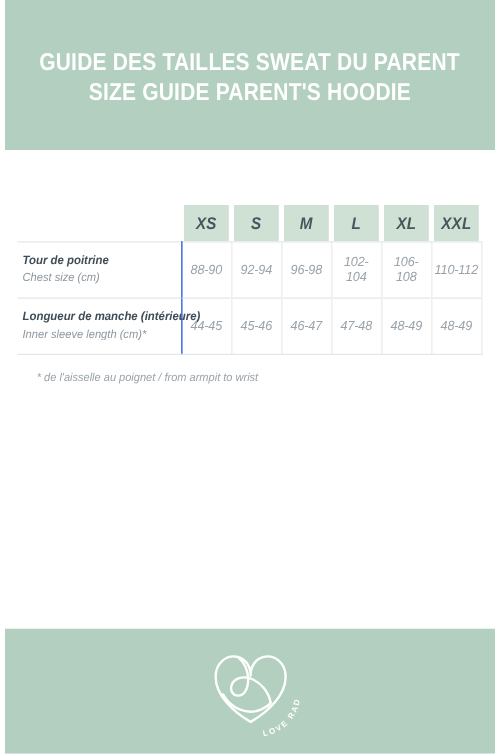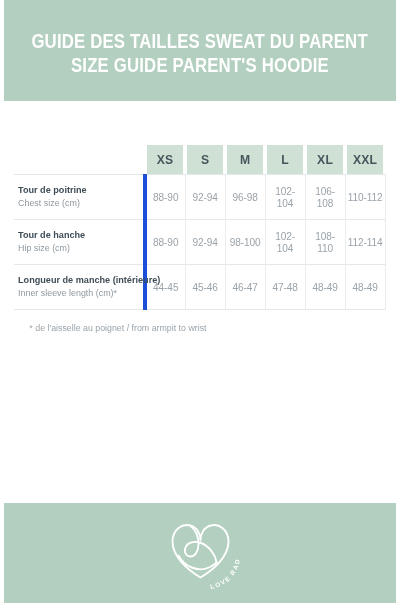--- a/index.html
+++ b/index.html
@@ -19,21 +19,21 @@
     height: 603px;
     position: relative;
     background: #ffffff;
     display: flex;
     flex-direction: column;
   }
 
   
   .header-band {
     margin: 0 4px;
-    height: 101px;
+    height: 120px;
     background: #b2cfbf;
     display: flex;
     flex-direction: column;
     align-items: center;
     justify-content: center;
     box-sizing: border-box;
     padding-top: 6px;
   }
   .title-main, .title-sub {
     color: #ffffff;
@@ -49,20 +49,21 @@
     margin-bottom: 2px;
   }
   .title-sub {
     font-size: 19.5px;
   }
 
   
   .table-wrap {
     padding: 44px 14px 0 14px;
     box-sizing: border-box;
+    font-style: italic;
   }
   table.size-table {
     width: 372px;
     border-collapse: collapse;
     table-layout: fixed;
   }
   table.size-table col.label-col { width: 131px; }
   table.size-table col.size-col  { width: 40.1px; }
 
   thead th {
@@ -86,21 +87,21 @@
   }
 
   tbody td {
     border-top: 1px solid #e4e8e6;
     border-right: 1px solid #e9ecea;
     height: 45px;
     vertical-align: middle;
     box-sizing: border-box;
   }
   tbody tr td:first-child {
-    border-right: 4px solid #1d4ed8;
+    border-right: 1px solid #1d4ed8;
   }
   tbody tr:last-child td {
     border-bottom: 1px solid #e4e8e6;
   }
   td.label-cell {
     padding: 0 6px 0 4px;
     border-right: 1px solid #e9ecea;
   }
   .lbl-fr {
     display: block;
@@ -206,32 +207,20 @@
           </td>
           <td class="value-cell">88-90</td>
           <td class="value-cell">92-94</td>
           <td class="value-cell">96-98</td>
           <td class="value-cell">102-104</td>
           <td class="value-cell">106-108</td>
           <td class="value-cell">110-112</td>
         </tr>
 
 
-        <tr>
-          <td class="label-cell">
-            <span class="lbl-fr">Tour de hanche</span>
-            <span class="lbl-en">Hip size (cm)</span>
-          </td>
-          <td class="value-cell">88-90</td>
-          <td class="value-cell">92-94</td>
-          <td class="value-cell">98-100</td>
-          <td class="value-cell">102-104</td>
-          <td class="value-cell">108-110</td>
-          <td class="value-cell">112-114</td>
-        </tr>
 
 
         <tr>
           <td class="label-cell">
             <span class="lbl-fr">Longueur de manche (intérieure)</span>
             <span class="lbl-en">Inner sleeve length (cm)*</span>
           </td>
           <td class="value-cell">44-45</td>
           <td class="value-cell">45-46</td>
           <td class="value-cell">46-47</td>

